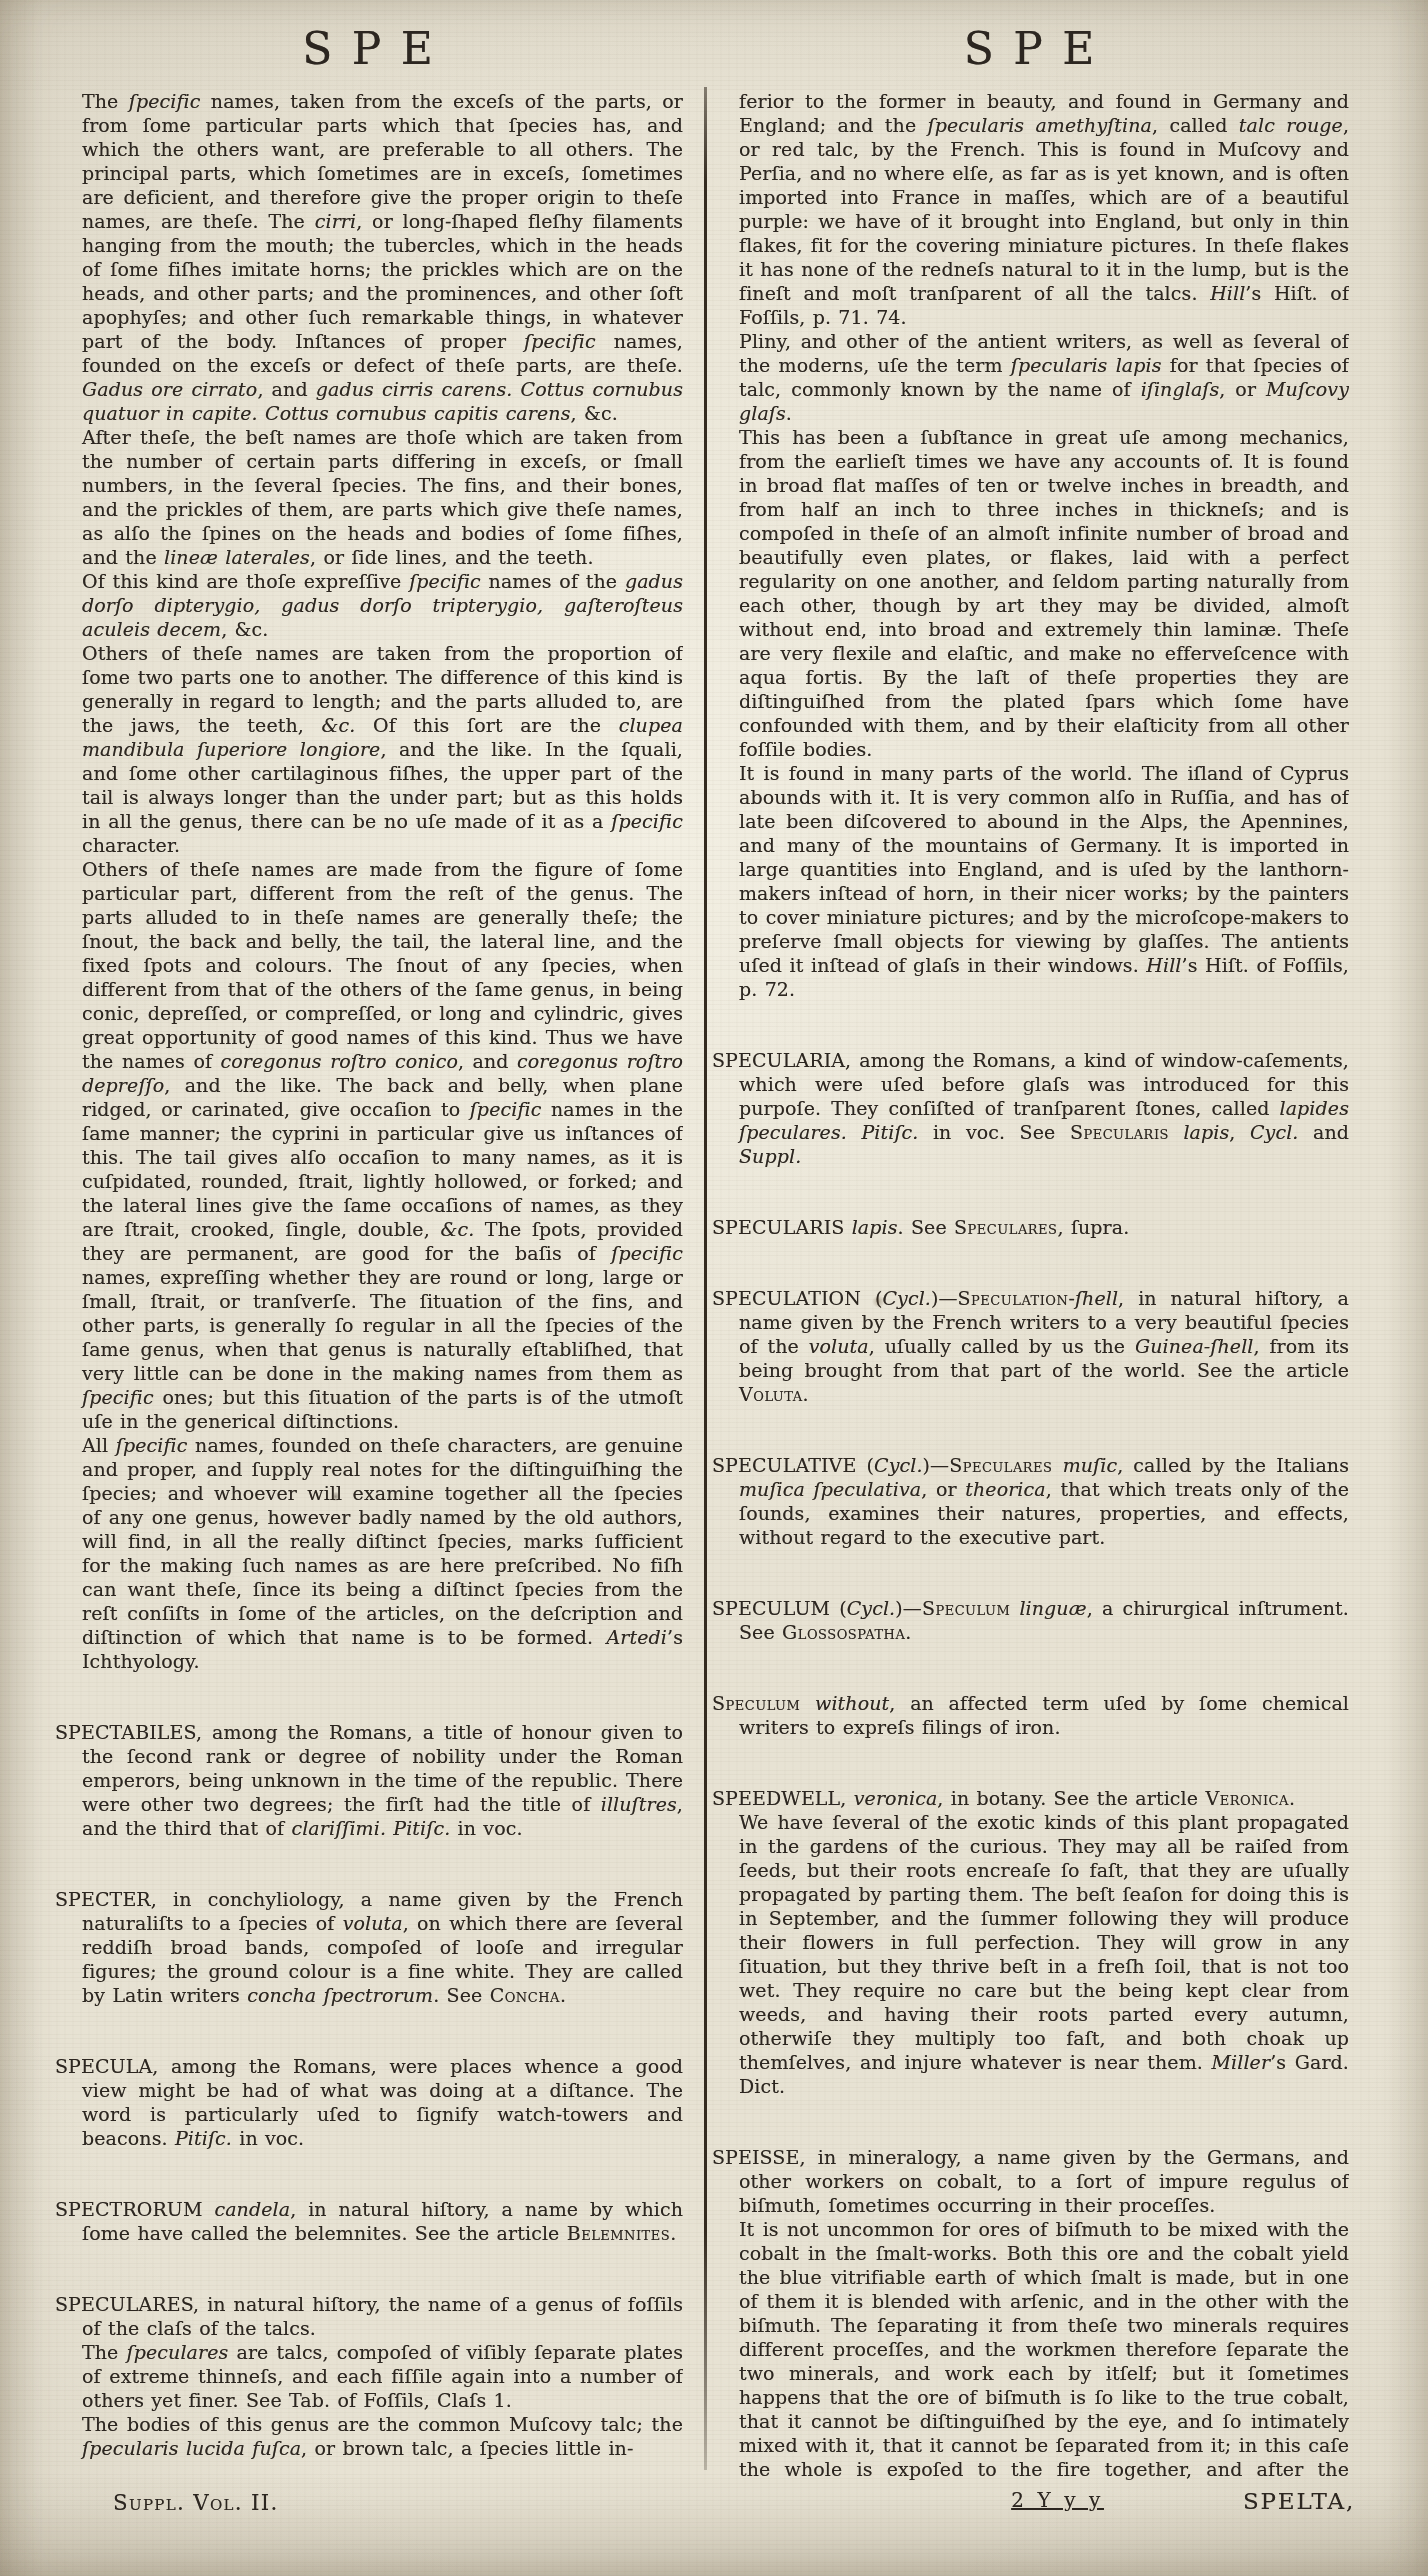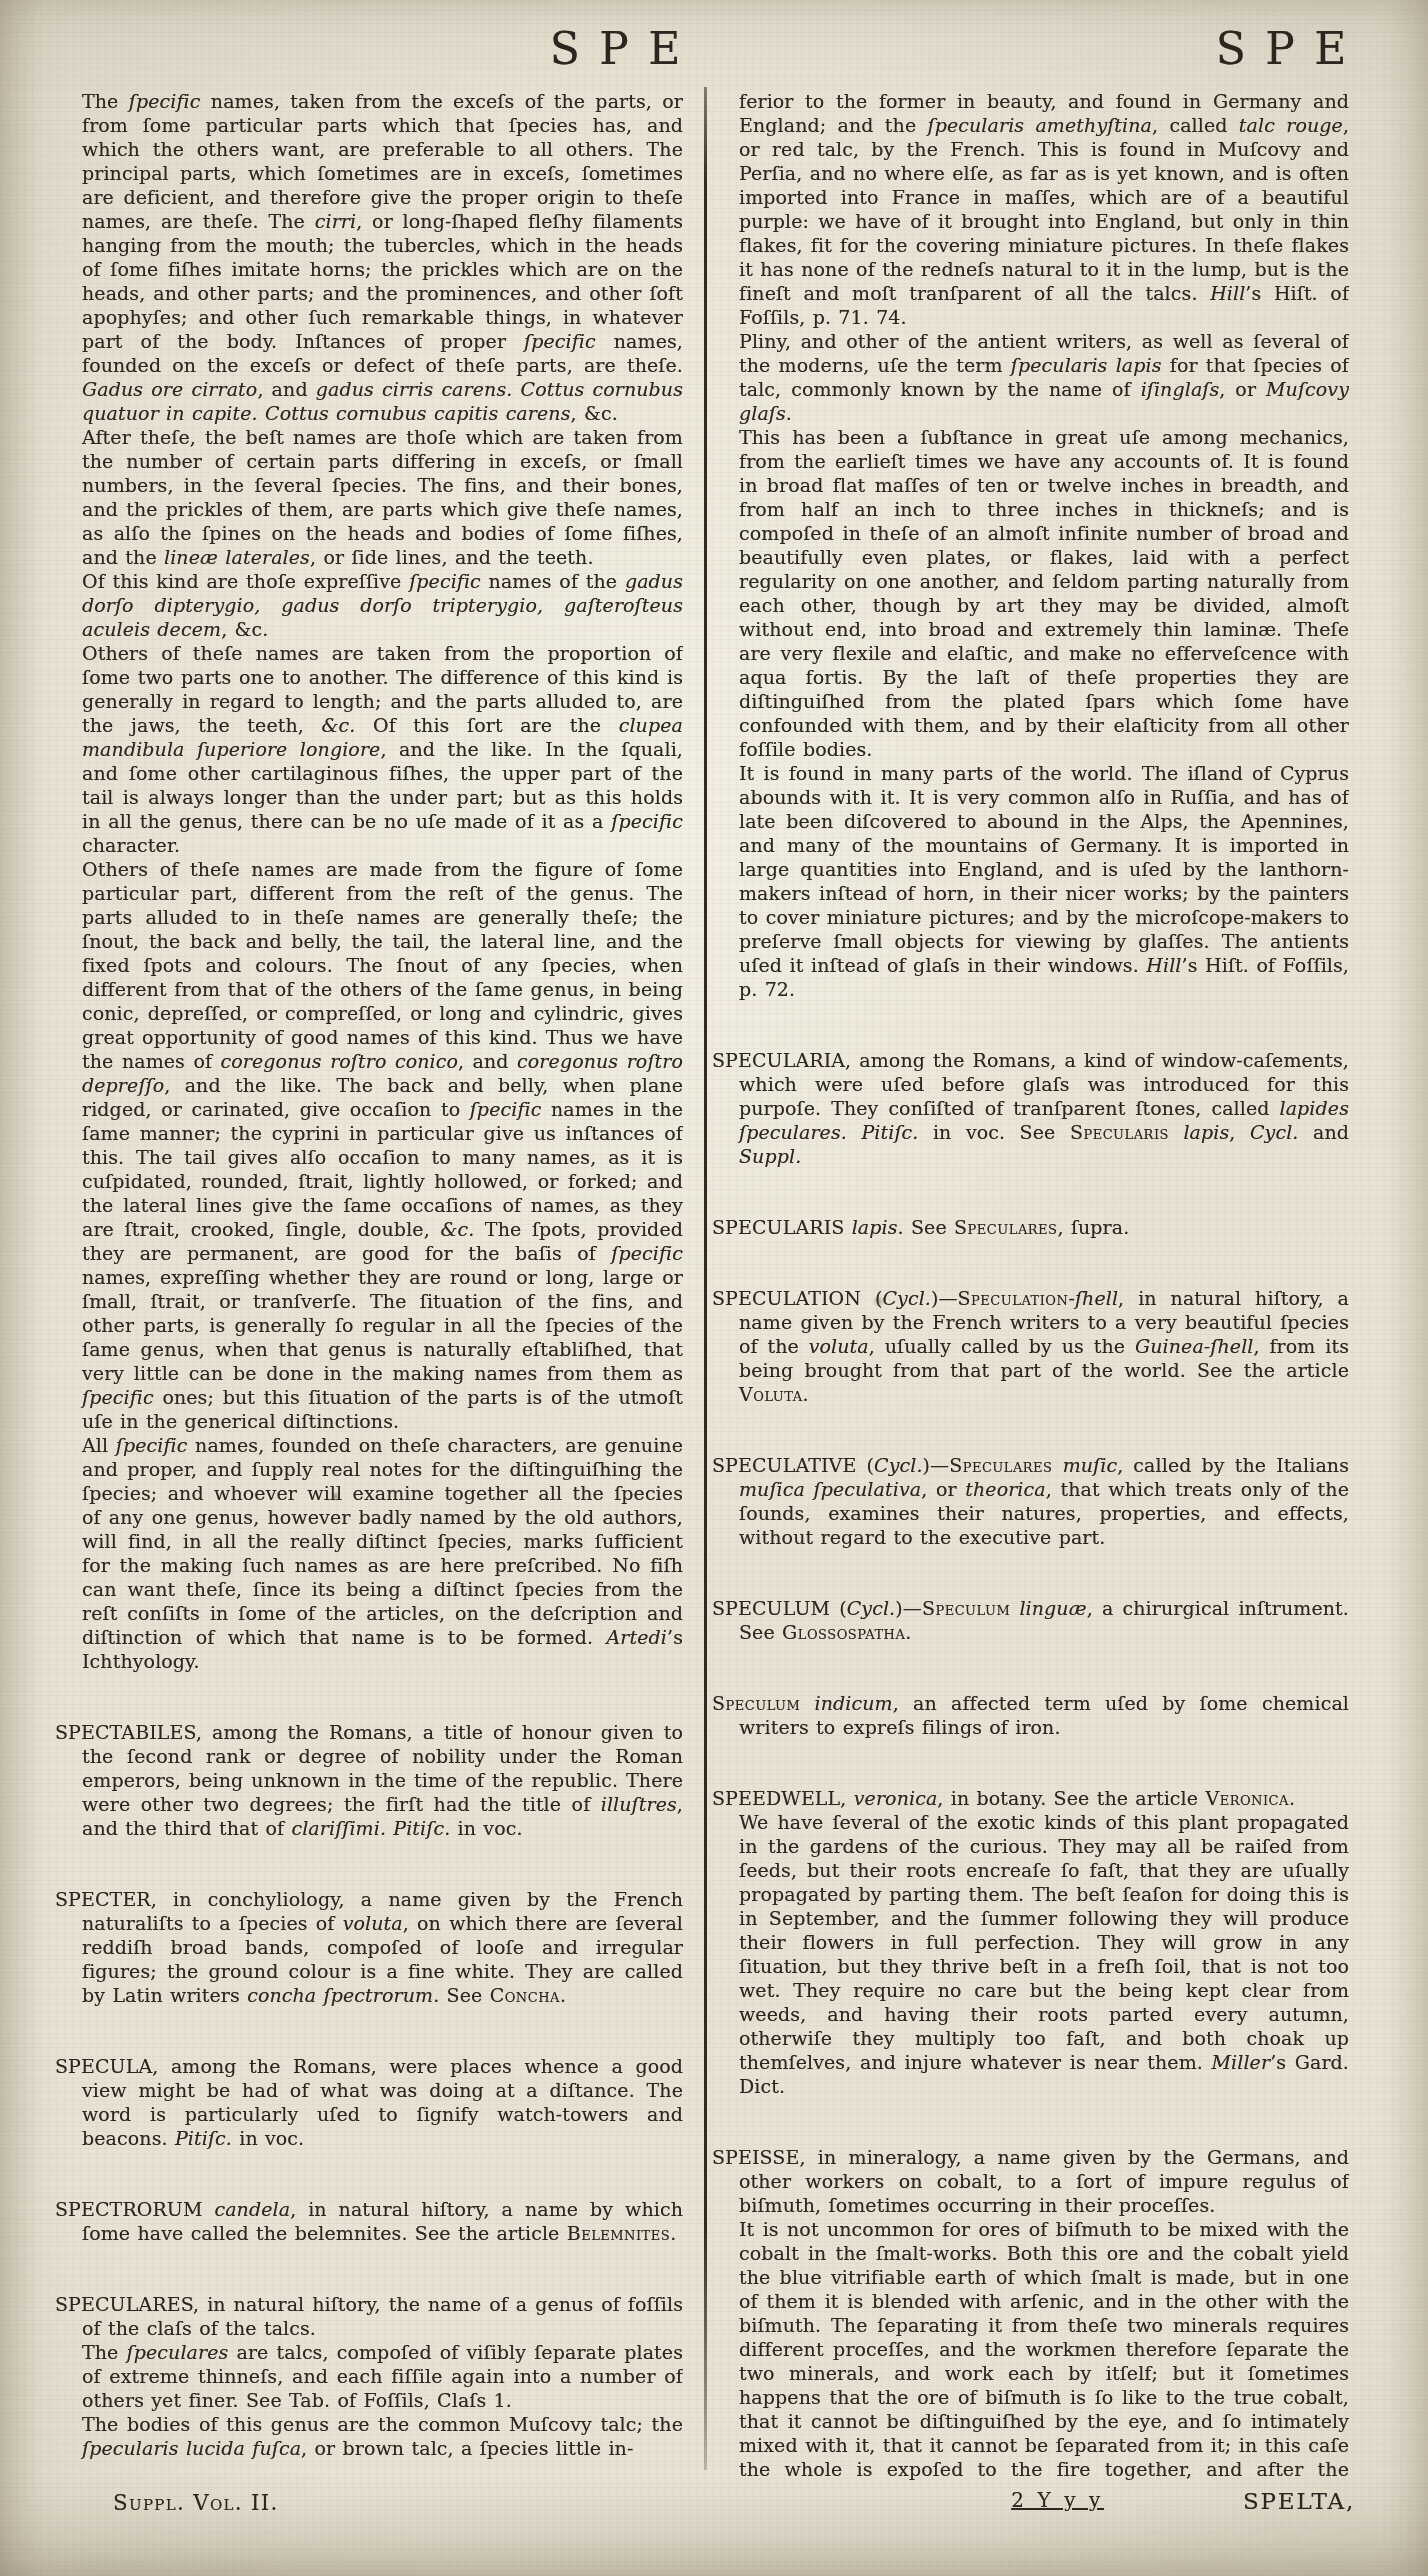--- a/index.html
+++ b/index.html
@@ -21,21 +21,21 @@
     box-shadow:
       inset 0 -40px 62px -31px rgba(100,87,62,0.28),
       inset 40px 0 62px -40px rgba(100,87,62,0.20),
       inset -31px 0 53px -36px rgba(100,87,62,0.18),
       inset 0 25px 44px -30px rgba(110,97,72,0.20);
     color:var(--ink,#2c2620);
   }
   .running-head{
     position:absolute;top:23px;
     font-size:44px;letter-spacing:2.7px;
-    text-align:right;color:var(--ink,#2c2620);
+    text-align:center;color:var(--ink,#2c2620);
     text-shadow:0 0 0.5px rgba(44,38,32,0.55);
   }
   .head-left{left:55px;width:628px;}
   .head-right{left:712px;width:637px;}
   .divider{
     position:absolute;left:704px;top:87px;width:2.7px;height:2383px;
     background:linear-gradient(180deg, rgba(52,43,32,0.55) 0%, #342b20 4%, #342b20 90%, rgba(52,43,32,0.25) 100%);
   }
   .col{
     position:absolute;top:89px;height:2395px;overflow:hidden;
@@ -97,21 +97,21 @@
   <div class="col col-right">
       <p class="para">ferior to the former in beauty, and found in Germany and England; and the <i>ſpecularis amethyſtina</i>, called <i>talc rouge</i>, or red talc, by the French.  This is found in Muſcovy and Perſia, and no where elſe, as far as is yet known, and is often imported into France in maſſes, which are of a beautiful purple: we have of it brought into England, but only in thin flakes, fit for the covering miniature pictures.  In theſe flakes it has none of the redneſs natural to it in the lump, but is the fineſt and moſt tranſparent of all the talcs.  <i>Hill</i>’s Hiſt. of Foſſils, p. 71. 74.</p>
       <p class="para">Pliny, and other of the antient writers, as well as ſeveral of the moderns, uſe the term <i>ſpecularis lapis</i> for that ſpecies of talc, commonly known by the name of <i>iſinglaſs</i>, or <i>Muſcovy glaſs</i>.</p>
       <p class="para">This has been a ſubſtance in great uſe among mechanics, from the earlieſt times we have any accounts of.  It is found in broad flat maſſes of ten or twelve inches in breadth, and from half an inch to three inches in thickneſs; and is compoſed in theſe of an almoſt infinite number of broad and beautifully even plates, or flakes, laid with a perfect regularity on one another, and ſeldom parting naturally from each other, though by art they may be divided, almoſt without end, into broad and extremely thin laminæ.  Theſe are very flexile and elaſtic, and make no efferveſcence with aqua fortis.  By the laſt of theſe properties they are diſtinguiſhed from the plated ſpars which ſome have confounded with them, and by their elaſticity from all other foſſile bodies.</p>
       <p class="para">It is found in many parts of the world.  The iſland of Cyprus abounds with it.  It is very common alſo in Ruſſia, and has of late been diſcovered to abound in the Alps, the Apennines, and many of the mountains of Germany.  It is imported in large quantities into England, and is uſed by the lanthorn-makers inſtead of horn, in their nicer works; by the painters to cover miniature pictures; and by the microſcope-makers to preſerve ſmall objects for viewing by glaſſes.  The antients uſed it inſtead of glaſs in their windows.  <i>Hill</i>’s Hiſt. of Foſſils, p. 72.</p>
       <p class="entry">SPECULARIA, among the Romans, a kind of window-caſements, which were uſed before glaſs was introduced for this purpoſe.  They conſiſted of tranſparent ſtones, called <i>lapides ſpeculares.  Pitiſc.</i> in voc.  See <span class="sc">Specularis</span> <i>lapis</i>, <i>Cycl.</i> and <i>Suppl.</i></p>
       <p class="entry">SPECULARIS <i>lapis</i>.  See <span class="sc">Speculares</span>, ſupra.</p>
       <p class="entry">SPECULATION (<i>Cycl.</i>)—<span class="sc">Speculation</span>-<i>ſhell</i>, in natural hiſtory, a name given by the French writers to a very beautiful ſpecies of the <i>voluta</i>, uſually called by us the <i>Guinea-ſhell</i>, from its being brought from that part of the world.  See the article <span class="sc">Voluta</span>.</p>
       <p class="entry">SPECULATIVE (<i>Cycl.</i>)—<span class="sc">Speculares</span> <i>muſic</i>, called by the Italians <i>muſica ſpeculativa</i>, or <i>theorica</i>, that which treats only of the ſounds, examines their natures, properties, and effects, without regard to the executive part.</p>
       <p class="entry">SPECULUM (<i>Cycl.</i>)—<span class="sc">Speculum</span> <i>linguæ</i>, a chirurgical inſtrument.  See <span class="sc">Glossospatha</span>.</p>
-      <p class="entry"><span class="sc">Speculum</span> <i>indicum</i>, an affected term uſed by ſome chemical writers to expreſs filings of iron.</p>
+      <p class="entry"><span class="sc">Speculum</span> <i>without</i>, an affected term uſed by ſome chemical writers to expreſs filings of iron.</p>
       <p class="entry">SPEEDWELL, <i>veronica</i>, in botany.  See the article <span class="sc">Veronica</span>.</p>
       <p class="para">We have ſeveral of the exotic kinds of this plant propagated in the gardens of the curious.  They may all be raiſed from ſeeds, but their roots encreaſe ſo faſt, that they are uſually propagated by parting them.  The beſt ſeaſon for doing this is in September, and the ſummer following they will produce their flowers in full perfection.  They will grow in any ſituation, but they thrive beſt in a freſh ſoil, that is not too wet.  They require no care but the being kept clear from weeds, and having their roots parted every autumn, otherwiſe they multiply too faſt, and both choak up themſelves, and injure whatever is near them.  <i>Miller</i>’s Gard. Dict.</p>
       <p class="entry">SPEISSE, in mineralogy, a name given by the Germans, and other workers on cobalt, to a ſort of impure regulus of biſmuth, ſometimes occurring in their proceſſes.</p>
       <p class="para">It is not uncommon for ores of biſmuth to be mixed with the cobalt in the ſmalt-works.  Both this ore and the cobalt yield the blue vitrifiable earth of which ſmalt is made, but in one of them it is blended with arſenic, and in the other with the biſmuth.  The ſeparating it from theſe two minerals requires different proceſſes, and the workmen therefore ſeparate the two minerals, and work each by itſelf; but it ſometimes happens that the ore of biſmuth is ſo like to the true cobalt, that it cannot be diſtinguiſhed by the eye, and ſo intimately mixed with it, that it cannot be ſeparated from it; in this caſe the whole is expoſed to the fire together, and after the arſenic is ſublimed in form of meal, there remains a coarſe and impure regulus of biſmuth, which having mixed itſelf with the earth of the cobalt, and other extraneous ſubſtances, is of a reddiſh white colour, and very impure and friable.  This gives them the trouble of a ſecond operation, by which they ſeparate the pure regulus of biſmuth, and the remainder being a mixture of its earth and that of the cobalt, is run together into the blue glaſs, called <i>ſmalt</i>, the earth of biſmuth ore being of the ſame nature with that of cobalt.  Philoſ. Tranſ. N° 396. p. 199.</p>
     </div>
   <div class="footer-left">Suppl. Vol. II.</div>
   <div class="sig-mark">2 Y y y</div>
   <div class="catchword">SPELTA,</div>
   <div class="stain-a"></div>
   <div class="stain-b"></div>

